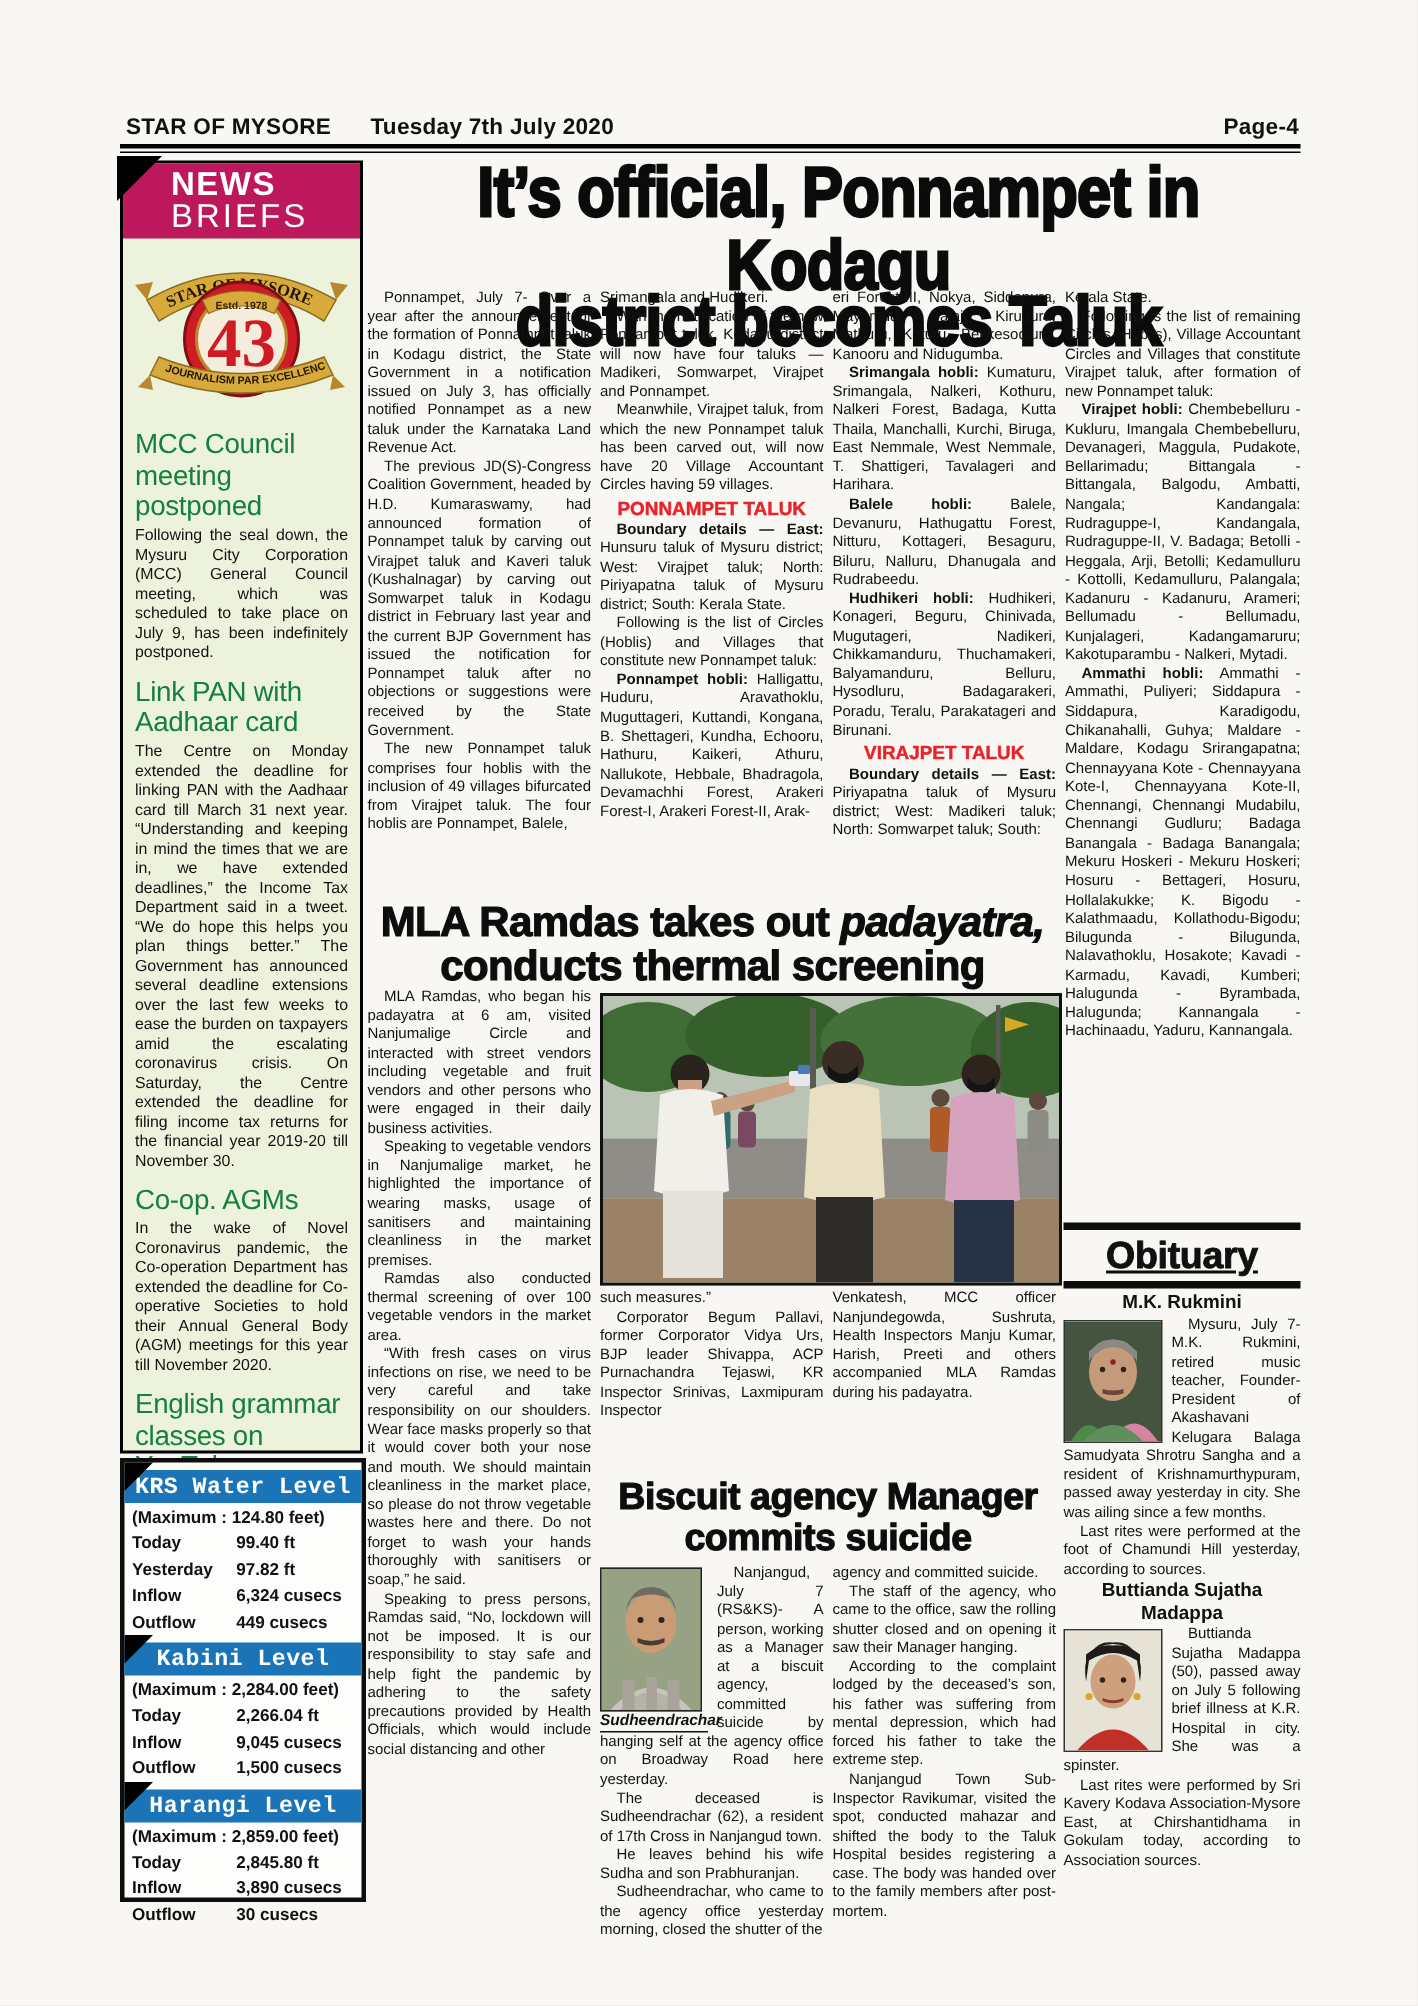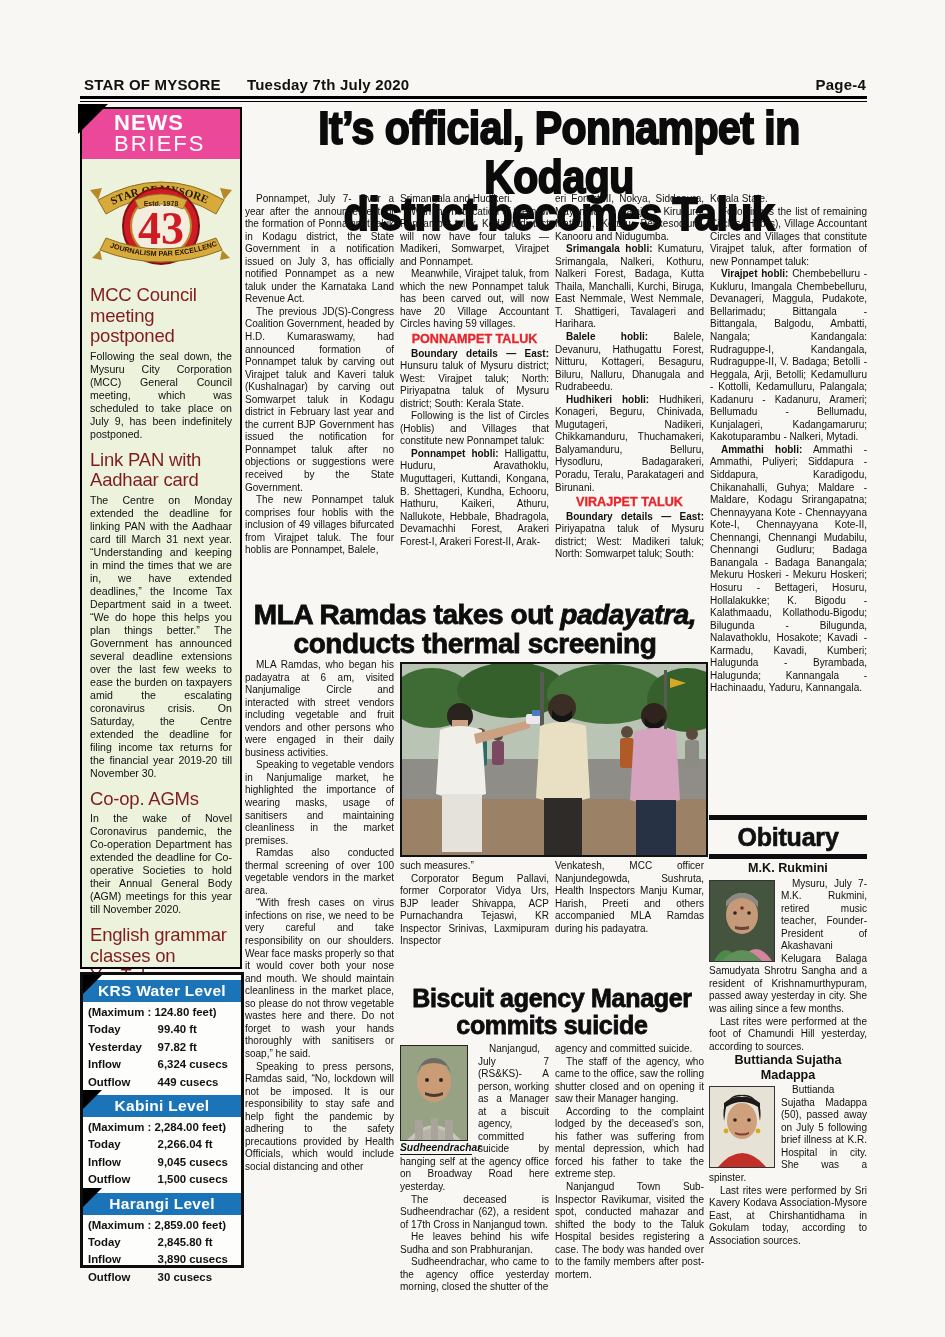--- a/index.html
+++ b/index.html
@@ -18,46 +18,46 @@
   .hl-bis{font-weight:700;font-size:25px;line-height:27px;text-align:center;letter-spacing:-.3px;color:#0d0d0d;-webkit-text-stroke:.8px #0d0d0d;}
 
   
   .col p.np{margin:0;font-size:10px;line-height:12.55px;text-align:justify;text-indent:11px;}
   .col p.cont{text-indent:0;}
   .col p.redhead{color:#e8232a;text-indent:0;text-align:center;font-weight:700;font-size:12.6px;line-height:14.5px;margin:1px 0;-webkit-text-stroke:.3px #e8232a;}
   .col p.np b{font-weight:700;}
 
   
   .briefs{background:#edf2dc;border:2px solid #000;}
-  .banner{position:relative;height:50px;background:#ec4899;}
+  .banner{position:relative;height:50px;background:#be185d;}
   .banner .bt{position:absolute;left:32px;top:3px;color:#fff;font-size:22px;line-height:22px;letter-spacing:1px;}
   .banner .b1{font-weight:700;}
   .banner .b2{top:24px;font-weight:400;letter-spacing:2px;}
   .tri{width:0;height:0;border-top:30px solid #000;border-right:30px solid transparent;}
   .tri-sm{width:0;height:0;border-top:19px solid #000;border-right:19px solid transparent;}
   .brief-sec{padding:0 8px;}
-  .brief-sec h2{margin:9px 0 3px;font-weight:400;font-size:18.5px;line-height:20.5px;letter-spacing:-.2px;color:#7f1d1d;}
+  .brief-sec h2{margin:9px 0 3px;font-weight:400;font-size:18.5px;line-height:20.5px;letter-spacing:-.2px;color:#15803d;}
   .brief-sec p{margin:0;font-size:10.6px;line-height:13px;text-align:justify;font-weight:400;}
   .gphoto{float:left;width:56px;height:64px;border:1px solid #666;margin:2px 6px 1px 0;background:#bcd3e6;}
 
   
   .wbox{border:3px solid #0d0d0d;background:#fdfdfb;}
-  .whead{position:relative;height:22px;background:#1b74b8;color:#fff;font-family:Liberation Sans, sans-serif;font-weight:700;font-size:15.5px;line-height:22px;text-align:center;letter-spacing:.3px;}
+  .whead{position:relative;height:22px;background:#1b74b8;color:#fff;font-family:Liberation Mono, monospace;font-weight:700;font-size:15.5px;line-height:22px;text-align:center;letter-spacing:.3px;}
   .whead .tri-sm{position:absolute;left:0;top:-5px;}
   .wmax{font-weight:700;font-size:11.4px;line-height:17px;padding:2px 5px 0;}
   .wrow{display:flex;font-weight:700;font-size:11.4px;line-height:17.5px;padding:0 5px;}
   .wrow .wl{width:47%;}
   .wrow .wv{width:53%;}
 
   
   .photoframe{border:2px solid #111;background:#9aa59a;}
 
   
   .obit-bar{height:5px;background:#0d0d0d;margin:2px 0;}
-  .obit-title{font-weight:700;font-size:25px;line-height:30px;text-align:center;letter-spacing:-.2px;-webkit-text-stroke:.6px #0d0d0d;}
+  .obit-title{font-weight:700;font-size:25px;line-height:30px;text-align:center;letter-spacing:-.2px;text-decoration:underline;-webkit-text-stroke:.6px #0d0d0d;}
   .obit-name{font-weight:700;font-size:12.6px;line-height:14.5px;text-align:center;margin:0 0 2px;}
   .ophoto{float:left;width:64px;height:80px;border:1px solid #333;margin:2px 6px 1px 0;}
 
   
   .bisphoto{float:left;width:72px;margin:2px 6px 0 0;}
   .bisphoto .img{width:66px;height:94px;border:1px solid #222;background:#7e8a6d;}
   .biscap{font-size:10.3px;font-weight:700;font-style:italic;border-bottom:1.5px solid #111;padding-bottom:1px;margin-top:1px;}
   .clear{clear:both;}
 </style>
 </head>

